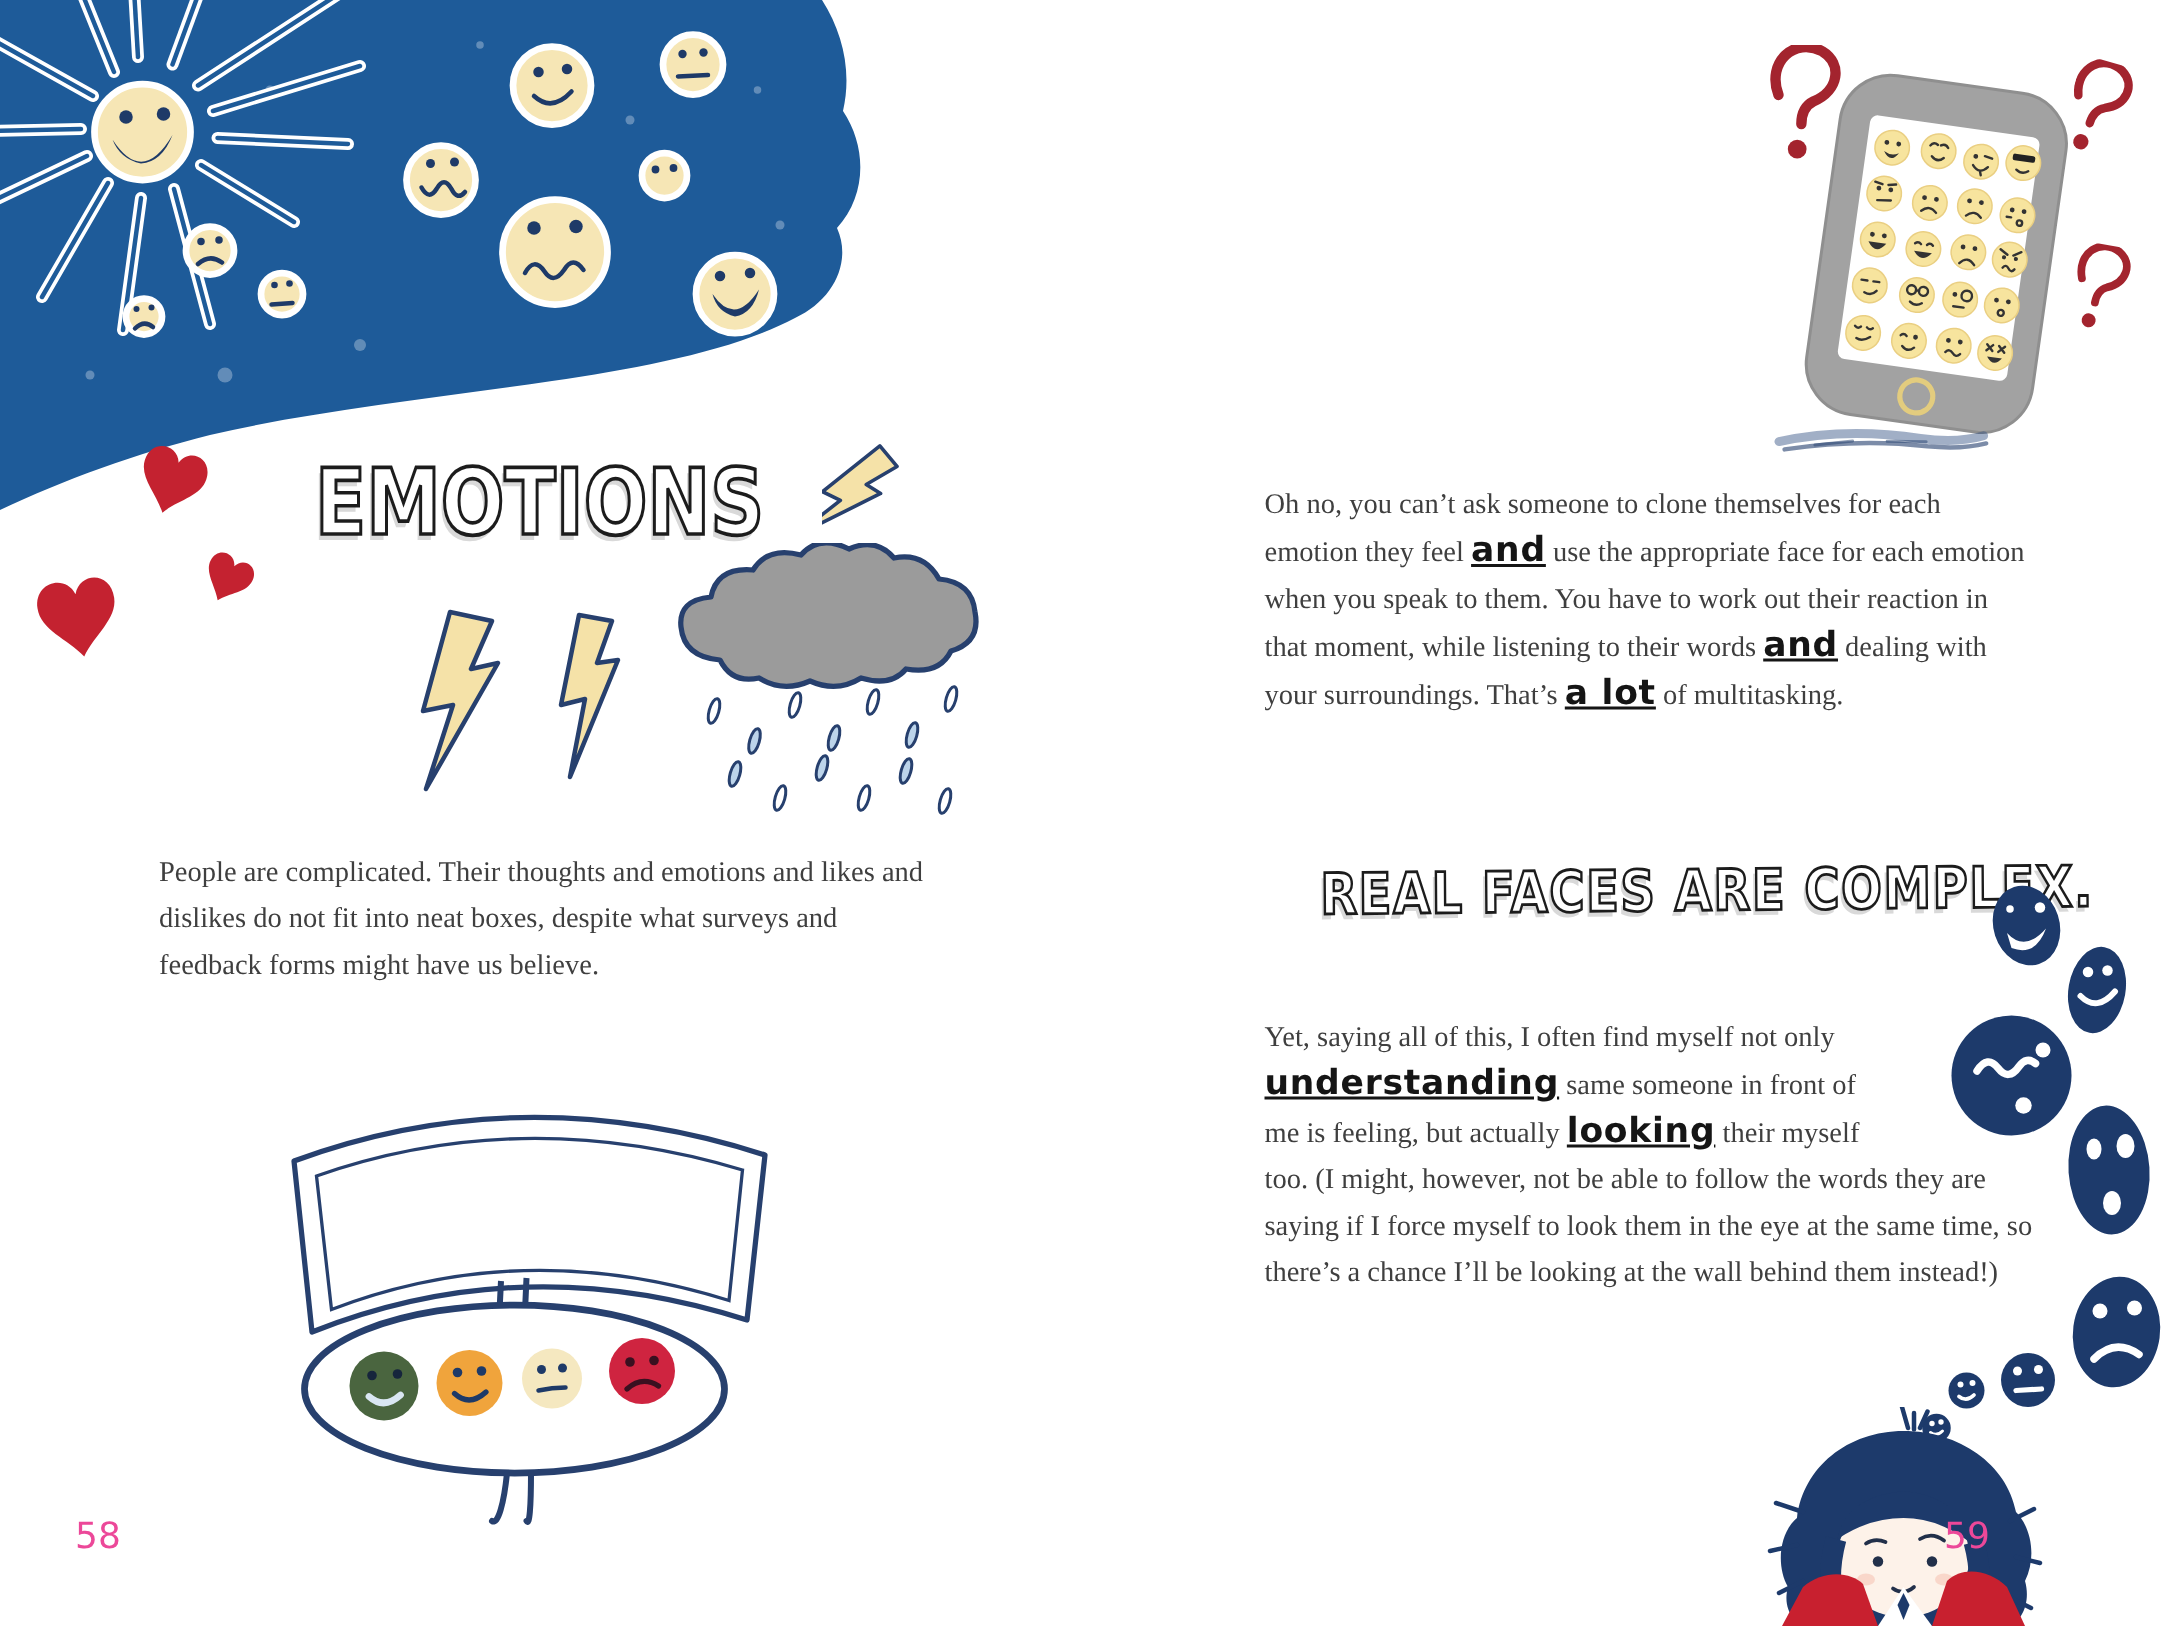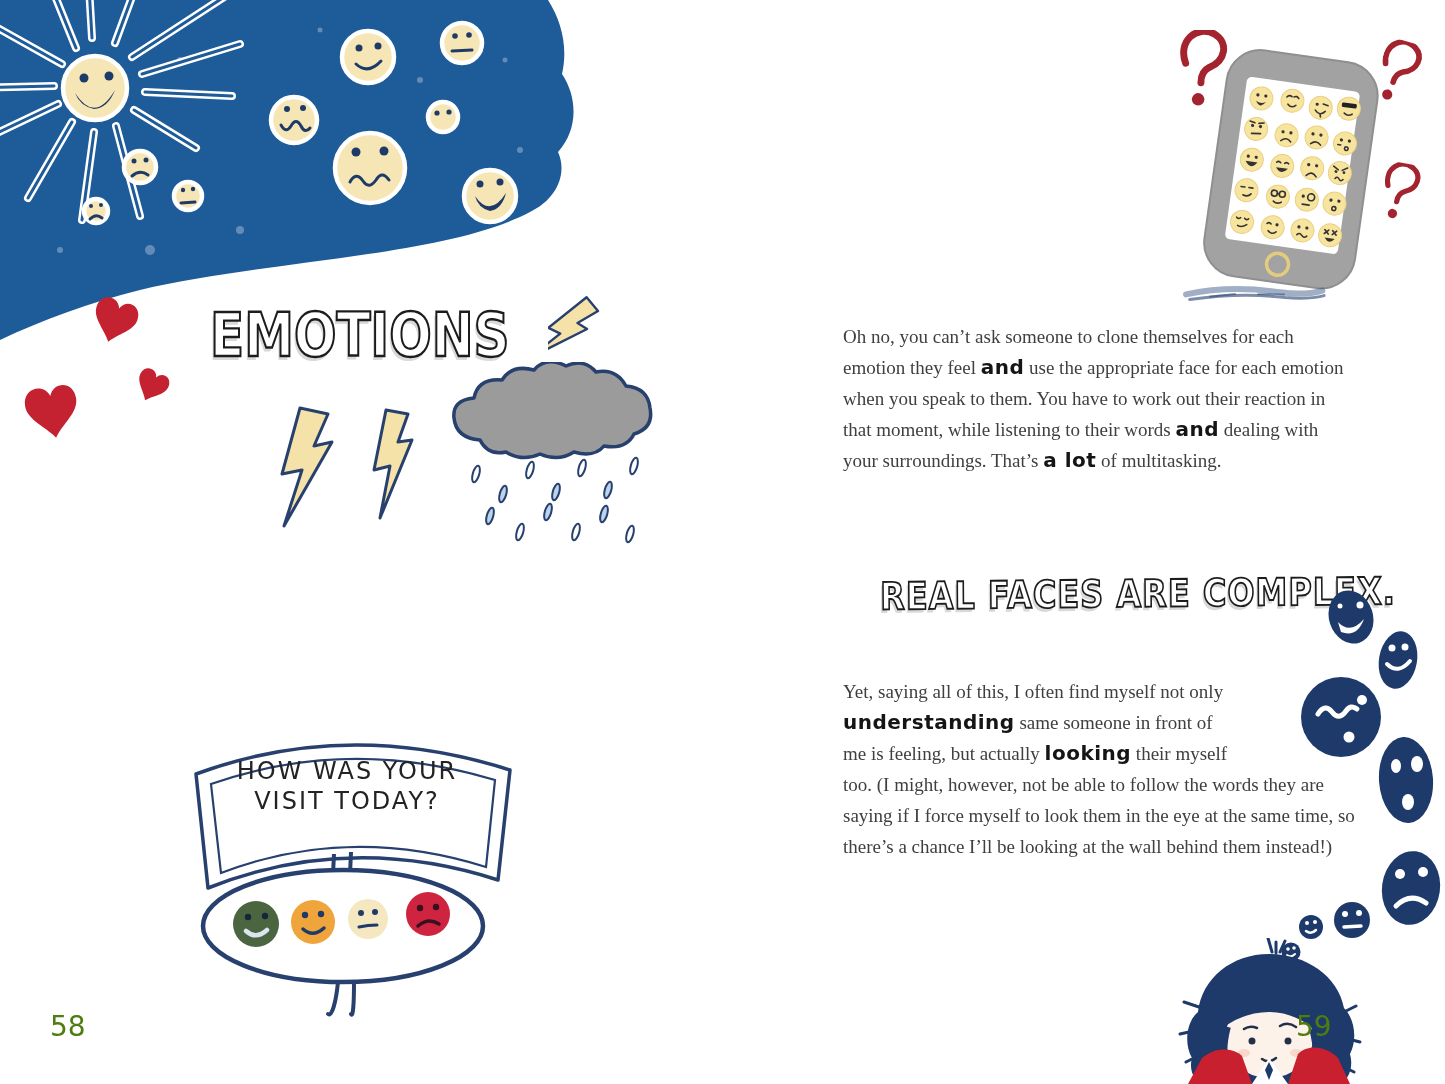--- a/index.html
+++ b/index.html
@@ -1,23 +1,23 @@
 <!DOCTYPE html>
 <html><head>
 <meta charset="utf-8">
 <style>
   html,body{margin:0;padding:0;background:#fff;}
   #page{position:relative;width:1445px;height:1084px;background:#ffffff;overflow:hidden;
         font-family:"Liberation Serif",serif;color:#3e3e3e;}
   .abs{position:absolute;}
   .body-text{font-size:19px;line-height:31px;color:#3f3f3f;}
-  .hw{font-family:"DejaVu Sans",sans-serif;font-weight:700;font-size:20px;color:#151515;letter-spacing:.5px;}
+  .hw{font-family:"DejaVu Sans",sans-serif;font-weight:700;font-size:23px;color:#151515;letter-spacing:.5px;text-decoration:underline;}
   .outline-title{font-family:"DejaVu Sans",sans-serif;font-weight:700;color:#ffffff;
         -webkit-text-stroke:2px #1c1c1c;text-shadow:-2px 3px 0 #d9d9d9;white-space:nowrap;}
-  .pagenum{font-family:"DejaVu Sans",sans-serif;font-size:28px;color:#4d7c0f;}
+  .pagenum{font-family:"DejaVu Sans",sans-serif;font-size:24px;color:#ec4899;}
   .signtext{font-family:"DejaVu Sans",sans-serif;font-size:24px;line-height:30px;letter-spacing:2px;
         color:#232323;text-align:center;}
   
   .ray{stroke:#fff;stroke-width:8;stroke-linecap:round;}
   .rayin{stroke:#1e5b99;stroke-width:3;stroke-linecap:round;}
   .bf{fill:#f6e6b5;stroke:#ffffff;stroke-width:4.5;}
   .be{fill:#1e3a68;}
   .bm{stroke:#1e3a68;stroke-width:3;fill:none;stroke-linecap:round;}
   .bolt{fill:#f5e2a8;stroke:#27406e;stroke-width:3;stroke-linejoin:round;}
   .em{fill:#f7e49e;stroke:#eacf82;stroke-width:1;}
@@ -172,20 +172,21 @@
       <ellipse cx="186" cy="104" rx="3.2" ry="8.5" transform="rotate(16 186 104)" fill="#ffffff"></ellipse>
       <ellipse cx="42" cy="154" rx="3.2" ry="8.5" transform="rotate(16 42 154)" fill="#bcd4ea"></ellipse>
       <ellipse cx="72" cy="170" rx="3.2" ry="8.5" transform="rotate(16 72 170)" fill="#ffffff"></ellipse>
       <ellipse cx="100" cy="150" rx="3.2" ry="8.5" transform="rotate(16 100 150)" fill="#bcd4ea"></ellipse>
       <ellipse cx="128" cy="170" rx="3.2" ry="8.5" transform="rotate(16 128 170)" fill="#ffffff"></ellipse>
       <ellipse cx="156" cy="152" rx="3.2" ry="8.5" transform="rotate(16 156 152)" fill="#bcd4ea"></ellipse>
       <ellipse cx="182" cy="172" rx="3.2" ry="8.5" transform="rotate(16 182 172)" fill="#ffffff"></ellipse>
     </g>
   </svg>
 
+  <div class="abs body-text" style="left:106px;top:566px;width:515px;">People are complicated. Their thoughts and emotions and likes and dislikes do not fit into neat boxes, despite what surveys and feedback forms might have us believe.</div>
 
   <svg class="abs" style="left:178px;top:712px" width="350" height="322" viewBox="0 0 350 322">
     <path d="M18,62 Q170,6 332,58 L320,168 Q171,120 30,176 Z" fill="#ffffff" stroke="#27406e" stroke-width="3.5" stroke-linejoin="round"></path>
     <path d="M33,72 Q170,24 317,68 L308,155 Q171,112 43,161 Z" fill="none" stroke="#27406e" stroke-width="2.2"></path>
     <path d="M156,142 L155,162 M173,140 L172,162" stroke="#27406e" stroke-width="4"></path>
     <ellipse cx="165" cy="214" rx="140" ry="56" fill="#ffffff" stroke="#27406e" stroke-width="4.5"></ellipse>
     <g>
       <circle cx="78" cy="212" r="23" fill="#4a653f"></circle>
       <circle cx="70" cy="205" r="3.2" fill="#16253c"></circle>
         <circle cx="87" cy="204" r="3.2" fill="#16253c"></circle>
@@ -205,24 +206,20 @@
     </g>
     <g>
       <circle cx="250" cy="202" r="22" fill="#cf2440"></circle>
       <circle cx="242" cy="196" r="3.2" fill="#3a1020"></circle>
         <circle cx="258" cy="195" r="3.2" fill="#3a1020"></circle>
       <path d="M240,214 Q250,205 261,212" stroke="#3a1020" stroke-width="3.5" fill="none" stroke-linecap="round"></path>
     </g>
     <path d="M160,270 C158,290 154,305 150,302 M176,270 C176,292 175,306 173,302" stroke="#27406e" stroke-width="4" fill="none" stroke-linecap="round"></path>
   </svg>
 
-  <div class="abs signtext" style="left:222px;top:756px;width:250px;">
-    <div>HOW WAS YOUR</div>
-    <div>VISIT TODAY?</div>
-  </div>
 
   <div class="abs pagenum" style="left:50px;top:1010px;">58</div>
 
 
   <svg class="abs" style="left:1180px;top:30px" width="64" height="86" viewBox="0 0 46 62">
     <path d="M4,24 C-2,8 12,-4 25,3 C35,9 33,22 21,27 C17,29 15,33 15,38" stroke="#a3242e" stroke-width="5" fill="none" stroke-linecap="round"></path>
     <circle cx="13" cy="50" r="4.5" fill="#a3242e"></circle>
   </svg>
   <svg class="abs" style="left:1378px;top:42px;transform:rotate(16deg)" width="52" height="70" viewBox="0 0 46 62">
     <path d="M4,24 C-2,8 12,-4 25,3 C35,9 33,22 21,27 C17,29 15,33 15,38" stroke="#a3242e" stroke-width="5" fill="none" stroke-linecap="round"></path>

